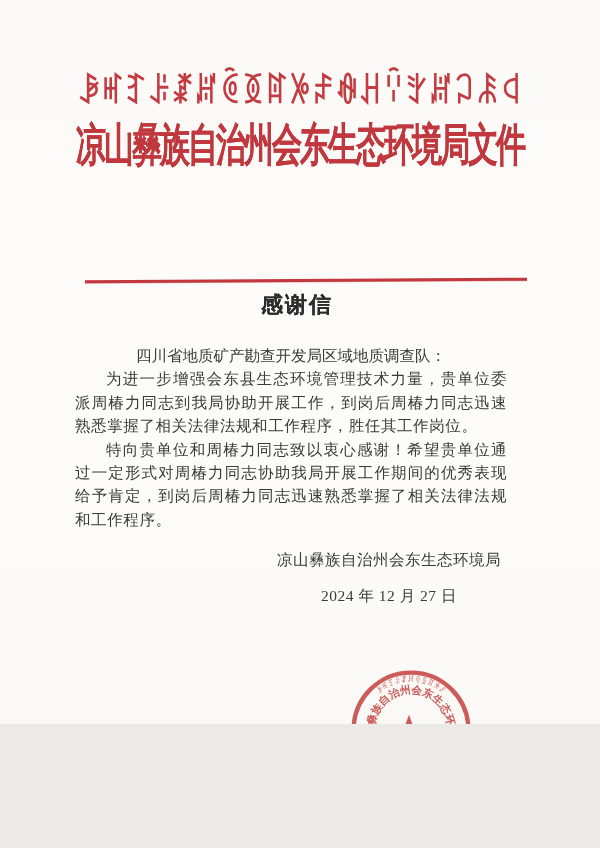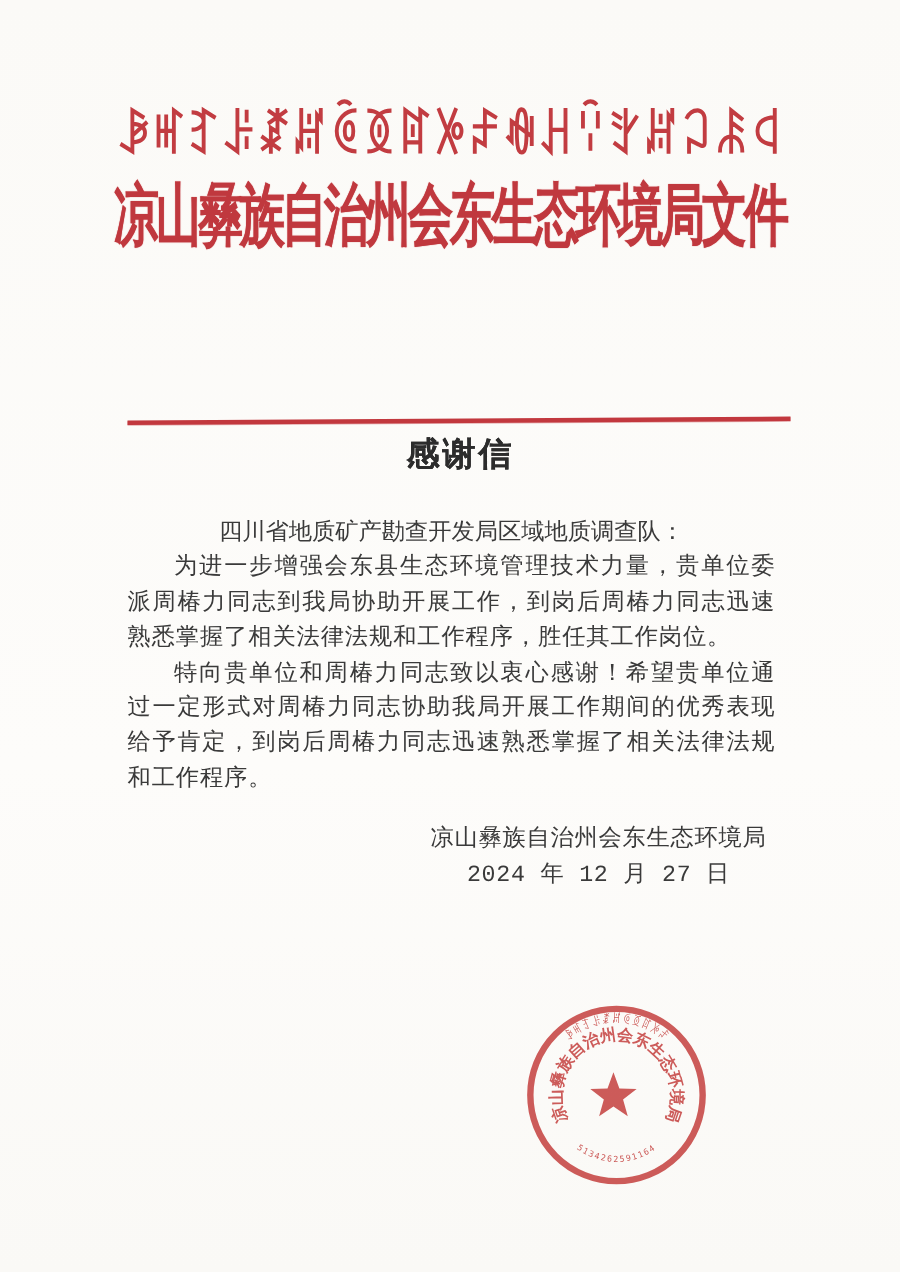--- a/index.html
+++ b/index.html
@@ -1,20 +1,20 @@
 <!DOCTYPE html>
 <html><head>
 <meta charset="utf-8">
 <style>
   * { margin: 0; padding: 0; box-sizing: border-box; }
   html, body { background: #eceae6; }
   .page {
     position: relative;
     width: 600px;
-    height: 848px;
+    height: 724px;
     margin: 0 auto;
     background: linear-gradient(180deg, #fbfaf7 0%, #fdfcfa 60%, #faf9f6 100%);
     overflow: hidden;
     font-family: "Liberation Serif", "DejaVu Serif", serif;
     color: #3a3a3a;
   }
 
   
   .yi-line {
     position: absolute;
@@ -46,25 +46,24 @@
     top: 279px; left: 85px;
     width: 442px; height: 3px;
     background: #c2383e;
     transform: rotate(-0.35deg);
     box-shadow: 0 0.5px 0 rgba(194,56,62,.4);
   }
 
   
   .letter {
     position: absolute;
-    top: 290px; left: 85px;
+    top: 290px; left: 75px;
     width: 432px;
     font-size: 15.5px;
     line-height: 23.4px;
-    font-family: Liberation Mono, monospace;
   }
   .letter-title {
     text-align: center;
     font-size: 22px;
     font-weight: bold;
     color: #2c2c2c;
     letter-spacing: 2px;
     line-height: 30px;
     padding-left: 12px;
     margin-bottom: 24px;
@@ -76,21 +75,21 @@
     text-align: justify;
     text-justify: inter-character;
     letter-spacing: 0.6px;
   }
   .sig-block {
     margin: 17px 6px 0 auto;
     width: max-content;
     text-align: center;
   }
   .sig-line { letter-spacing: 0.5px; }
-  .date-line { letter-spacing: 0.5px; }
+  .date-line { letter-spacing: 0.5px; margin-top: 12px; }
 
   
   .seal {
     position: absolute;
     left: 350px; top: 669px;
     width: 122px; height: 122px;
     mix-blend-mode: multiply;
     opacity: 0.85;
     pointer-events: none;
   }

